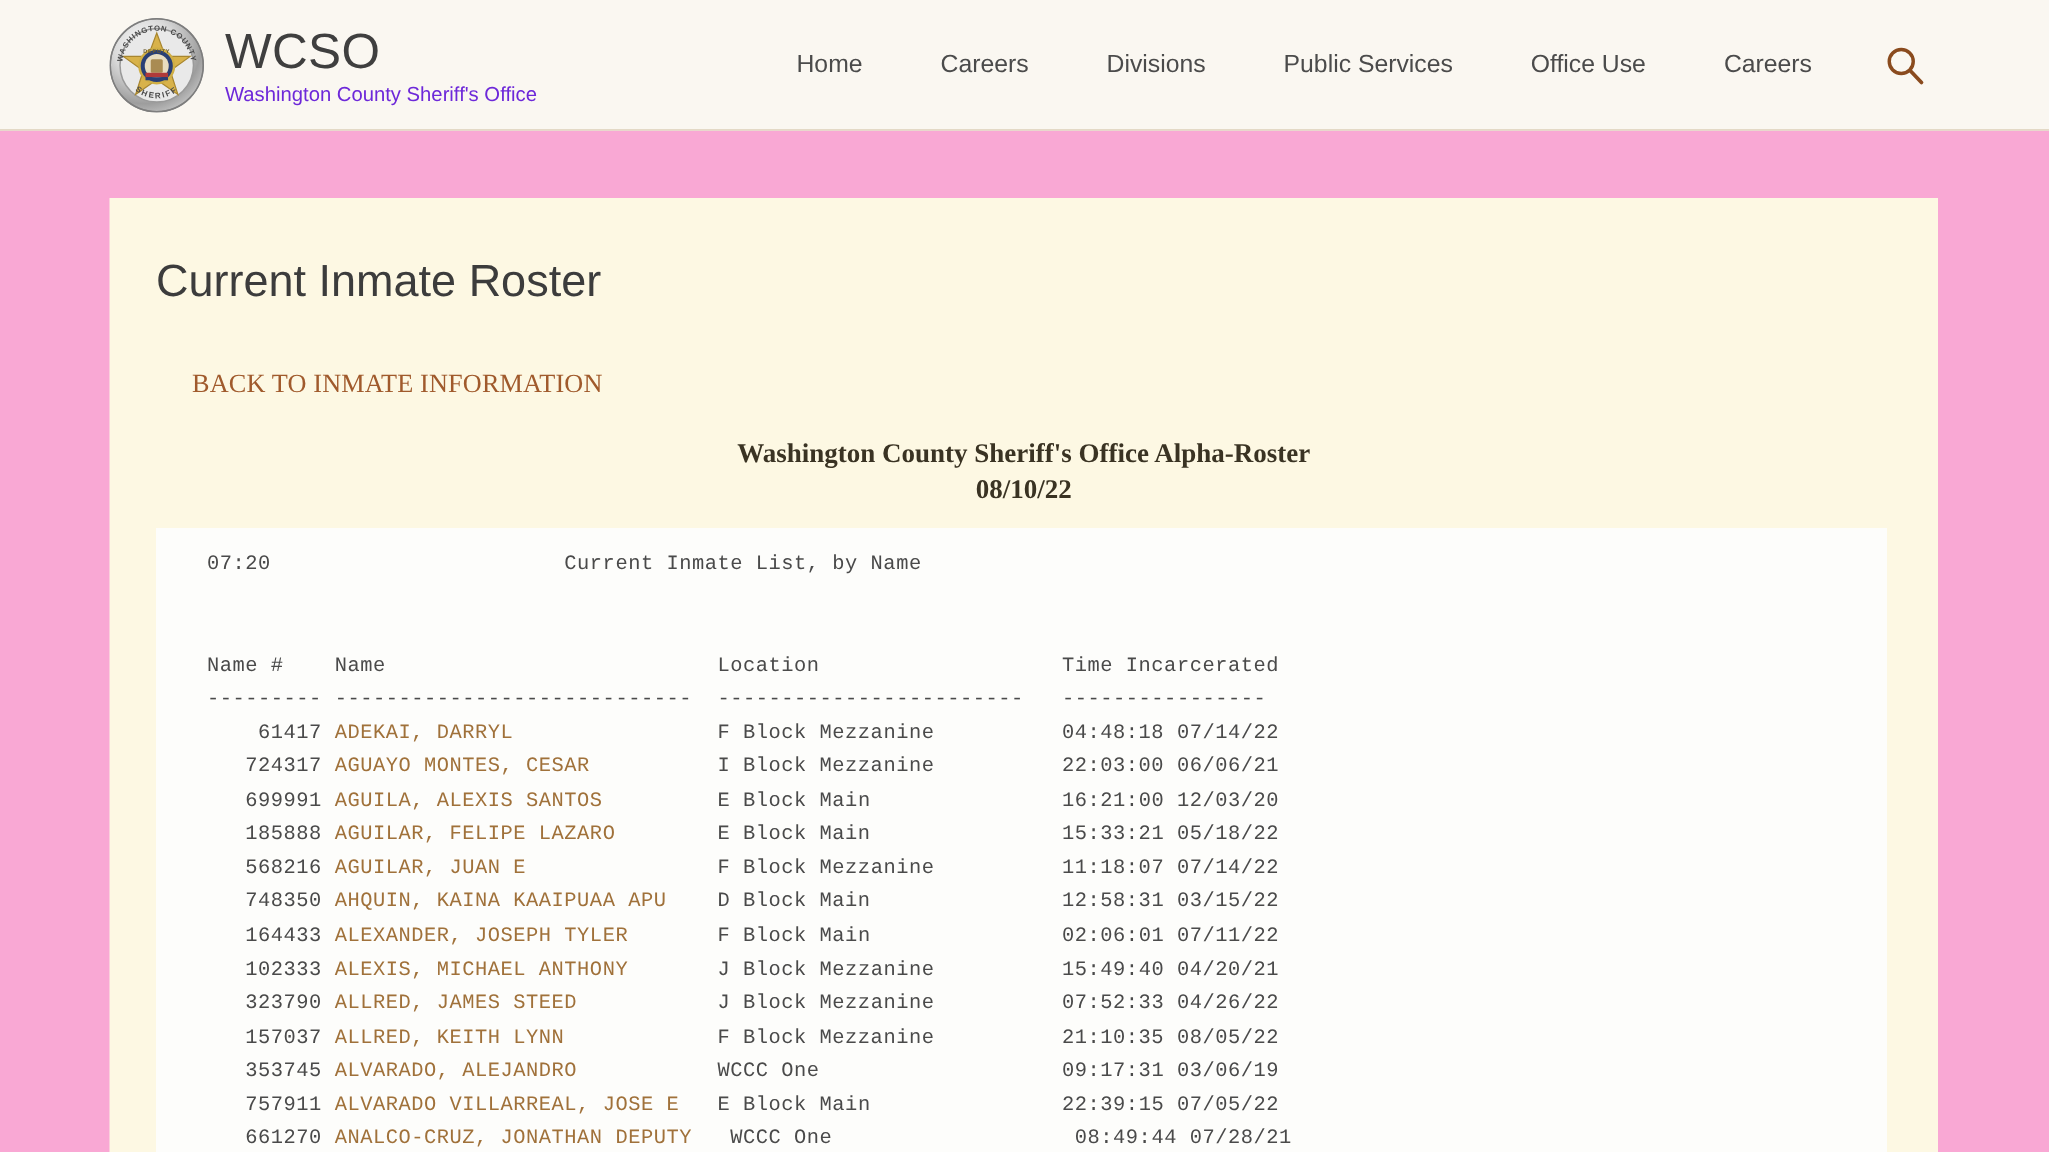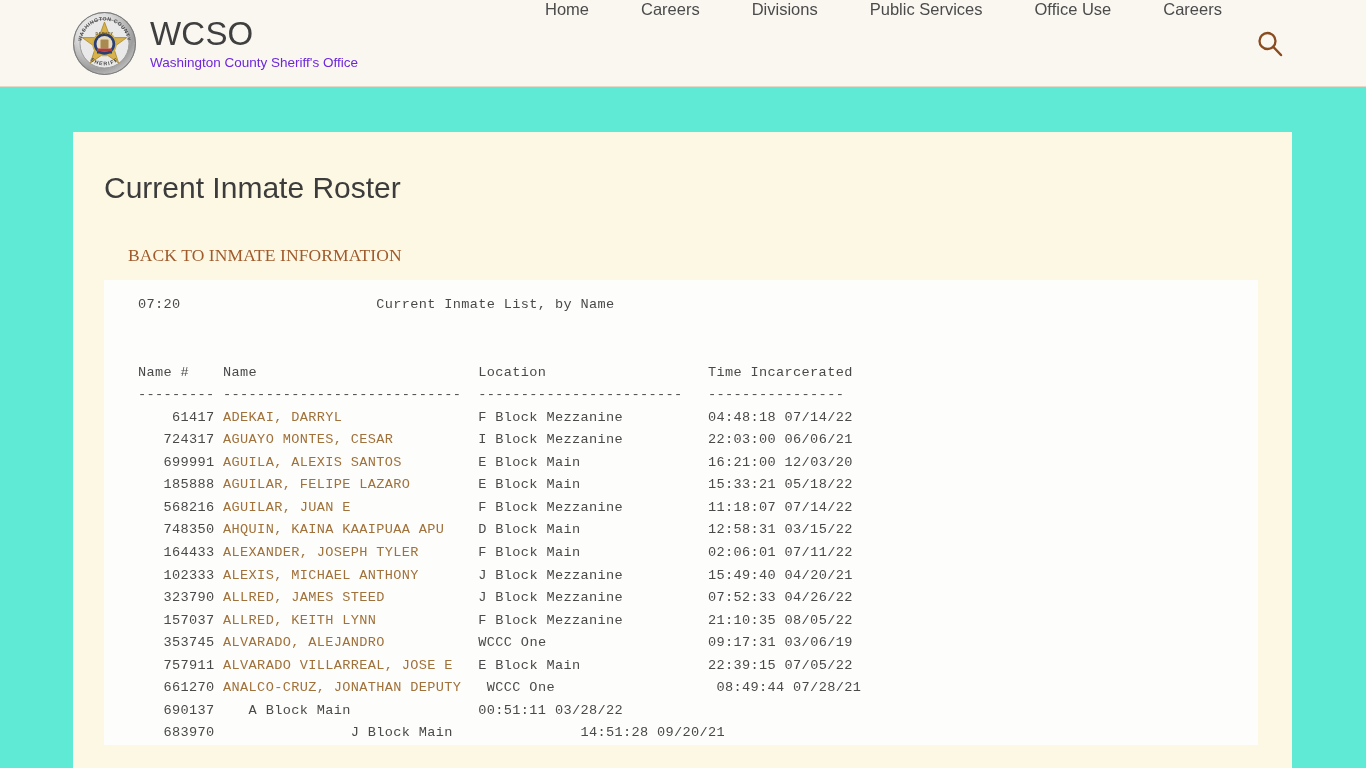--- a/index.html
+++ b/index.html
@@ -54,24 +54,25 @@
   }
   .brand-sub {
     font-size: 13.5px;
     line-height: 17px;
     color: #6d28d9;
     margin-top: 2px;
   }
 
   .main-nav {
     position: absolute;
-    left: 519px;
+    left: 505px;
     top: 0;
     height: 87px;
     display: flex;
+    align-items: center;
     gap: 0;
   }
   .nav-link {
     color: #4b4b4b;
     font-size: 16.5px;
     text-decoration: none;
     padding: 0 26px;
     white-space: nowrap;
     cursor: pointer;
   }
@@ -83,21 +84,21 @@
     height: 30px;
     cursor: pointer;
     background: none;
     border: none;
     padding: 0;
   }
 
   
   .page-body {
     height: 681px;
-    background: #5eead4;
+    background: #f9a8d4;
     padding: 45px 0 0 73px;
     box-sizing: border-box;
   }
   .card {
     width: 1219px;
     min-height: 640px;
     background: #fdf8e3;
     box-sizing: border-box;
     padding: 36px 31px 0 31px;
   }
@@ -209,20 +210,24 @@
     </svg>
   </button>
 </header>
 
 <div class="page-body">
   <main class="card">
     <h1 class="page-title">Current Inmate Roster</h1>
 
     <a class="back-link">BACK TO INMATE INFORMATION</a>
 
+    <div class="roster-heading">
+      <span>Washington County Sheriff's Office Alpha-Roster</span>
+      <span class="line2">08/10/22</span>
+    </div>
 
     <div class="pre-wrap">
       <pre class="roster" id="roster-pre">  07:20                       Current Inmate List, by Name
 <span class="spacer-line"></span>
   Name #    Name                          Location                   Time Incarcerated
   --------- ----------------------------  ------------------------   ----------------
       61417 <a href="#">ADEKAI, DARRYL</a>                F Block Mezzanine          04:48:18 07/14/22
      724317 <a href="#">AGUAYO MONTES, CESAR</a>          I Block Mezzanine          22:03:00 06/06/21
      699991 <a href="#">AGUILA, ALEXIS SANTOS</a>         E Block Main               16:21:00 12/03/20
      185888 <a href="#">AGUILAR, FELIPE LAZARO</a>        E Block Main               15:33:21 05/18/22

